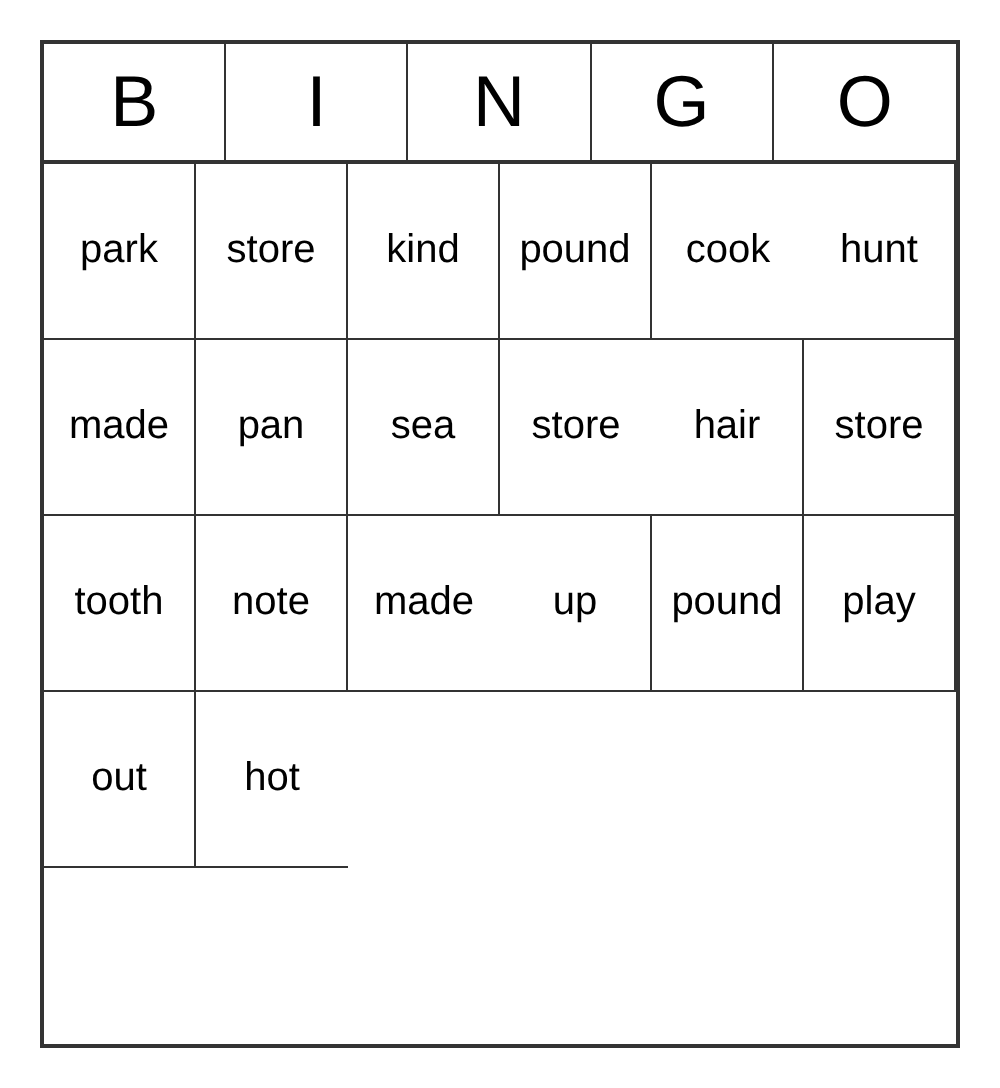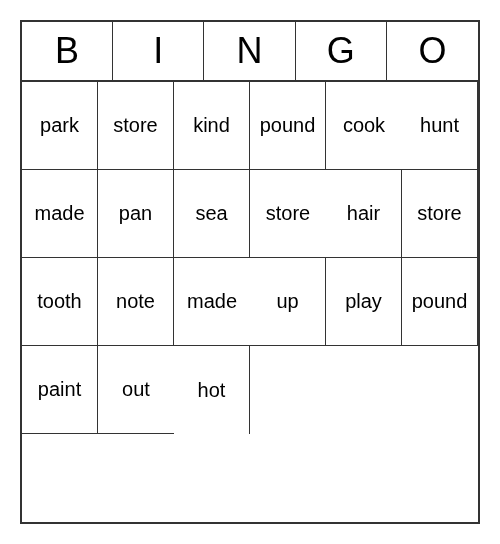--- a/index.html
+++ b/index.html
@@ -92,20 +92,19 @@
     <div class="bingo-cell">sea</div>
 
     <div class="bingo-cell">store</div>
     <div class="bingo-cell">hair</div>
     <div class="bingo-cell">store</div>
     <div class="bingo-cell">tooth</div>
 
     <div class="bingo-cell">note</div>
     <div class="bingo-cell">made</div>
     <div class="bingo-cell">up</div>
+    <div class="bingo-cell">pound</div>
+
     <div class="bingo-cell">play</div>
-
-    <div class="bingo-cell">pound</div>
-    <div class="bingo-cell">paint</div>
     <div class="bingo-cell">out</div>
     <div class="bingo-cell">hot</div>
   </div>
 </div>
 
 </body></html>

